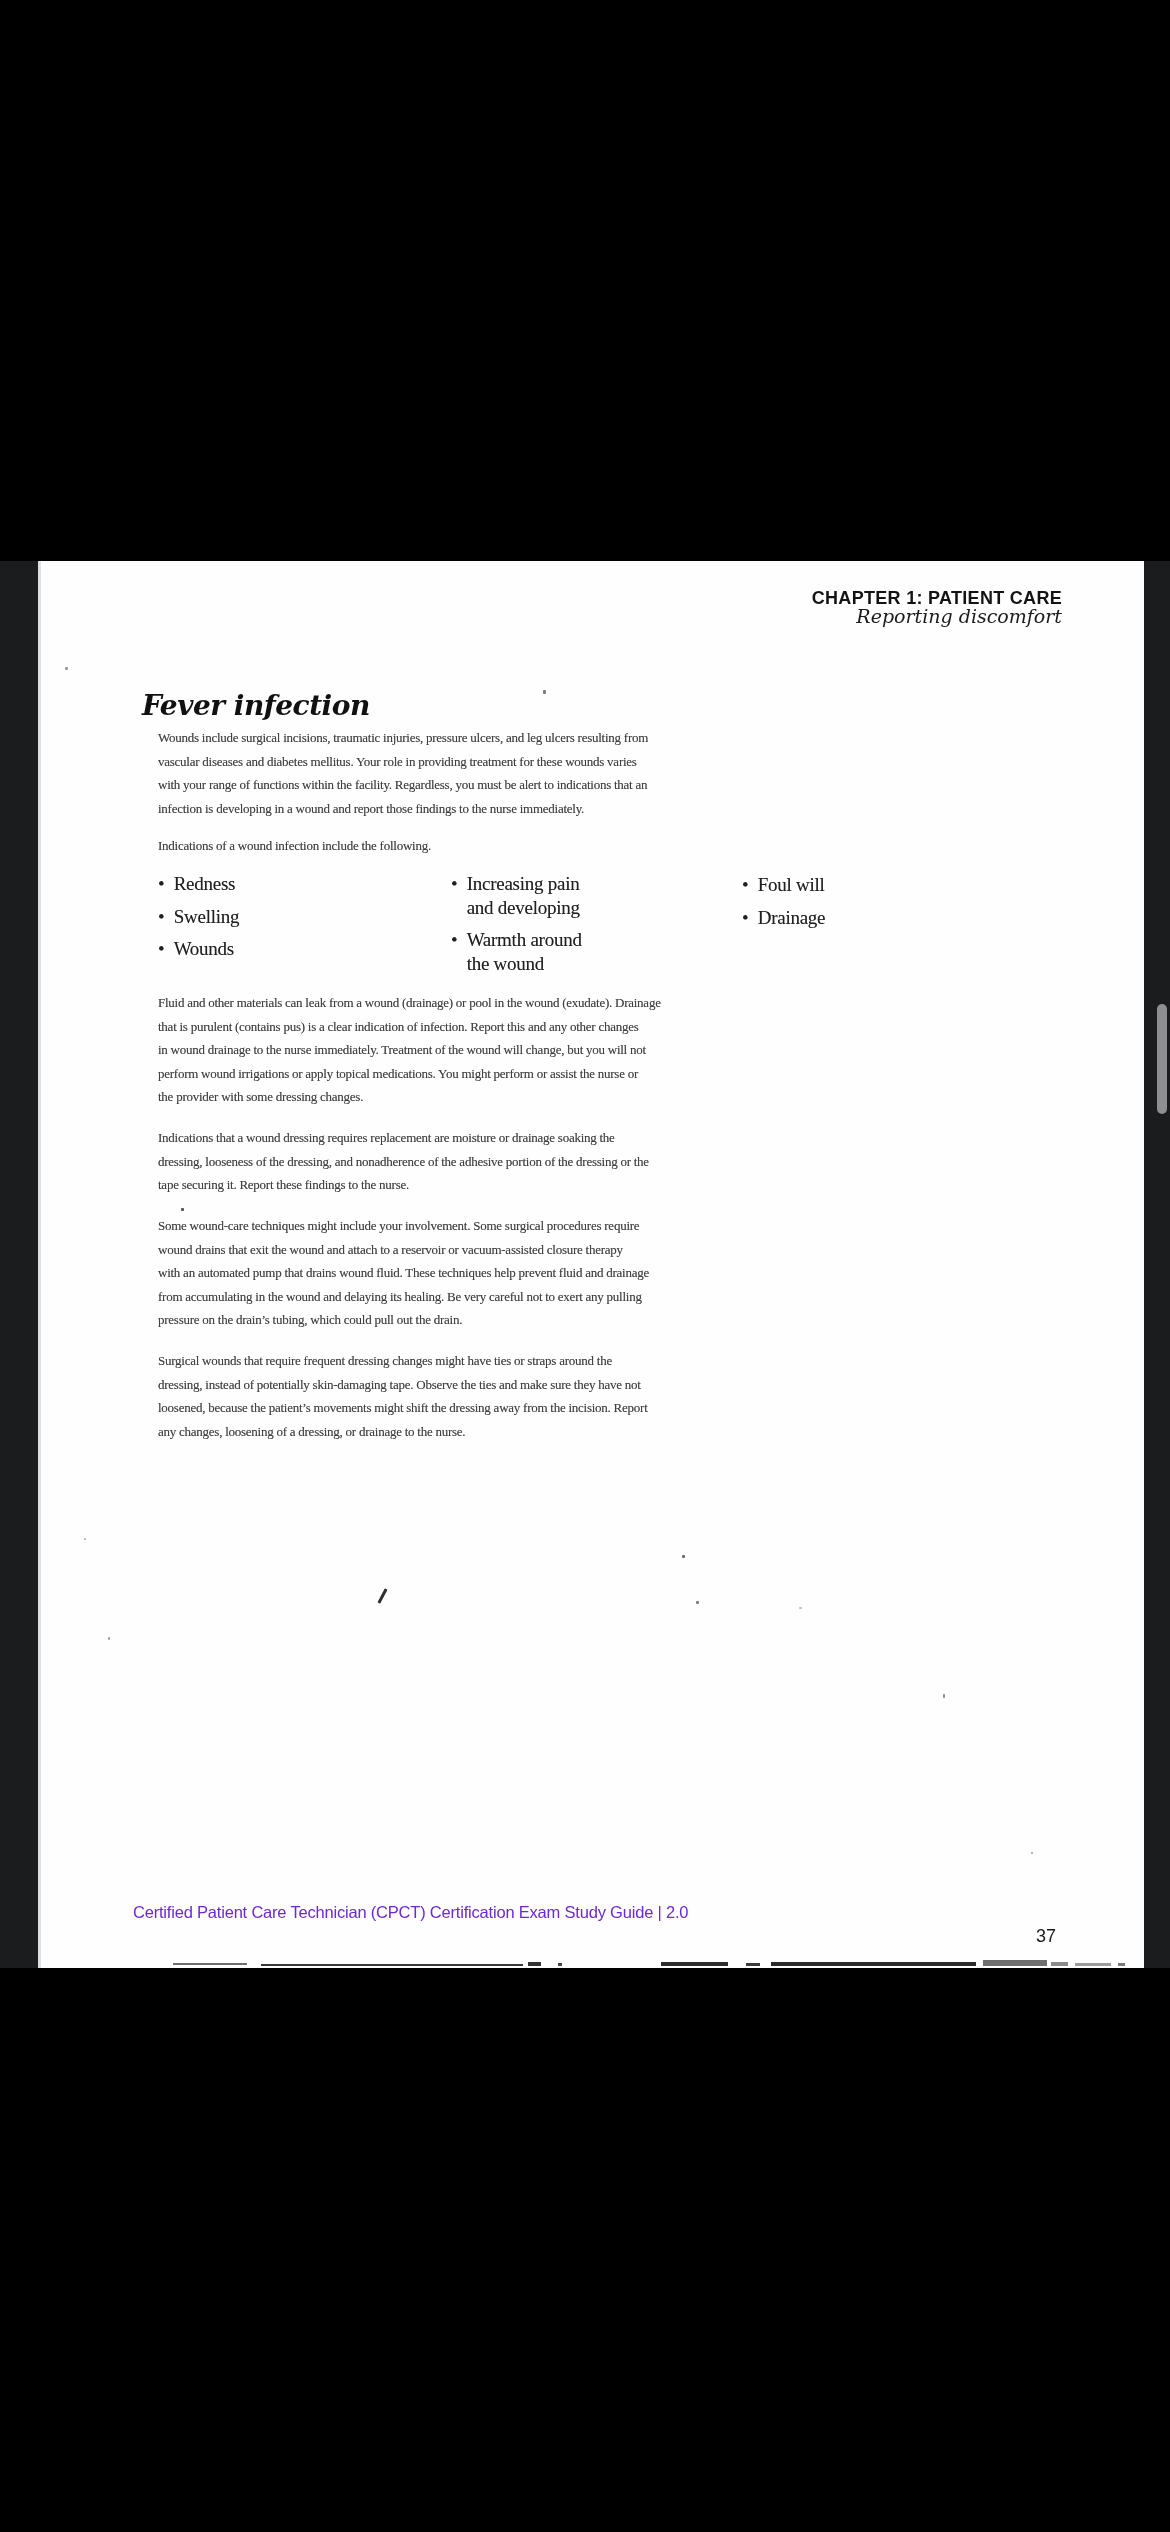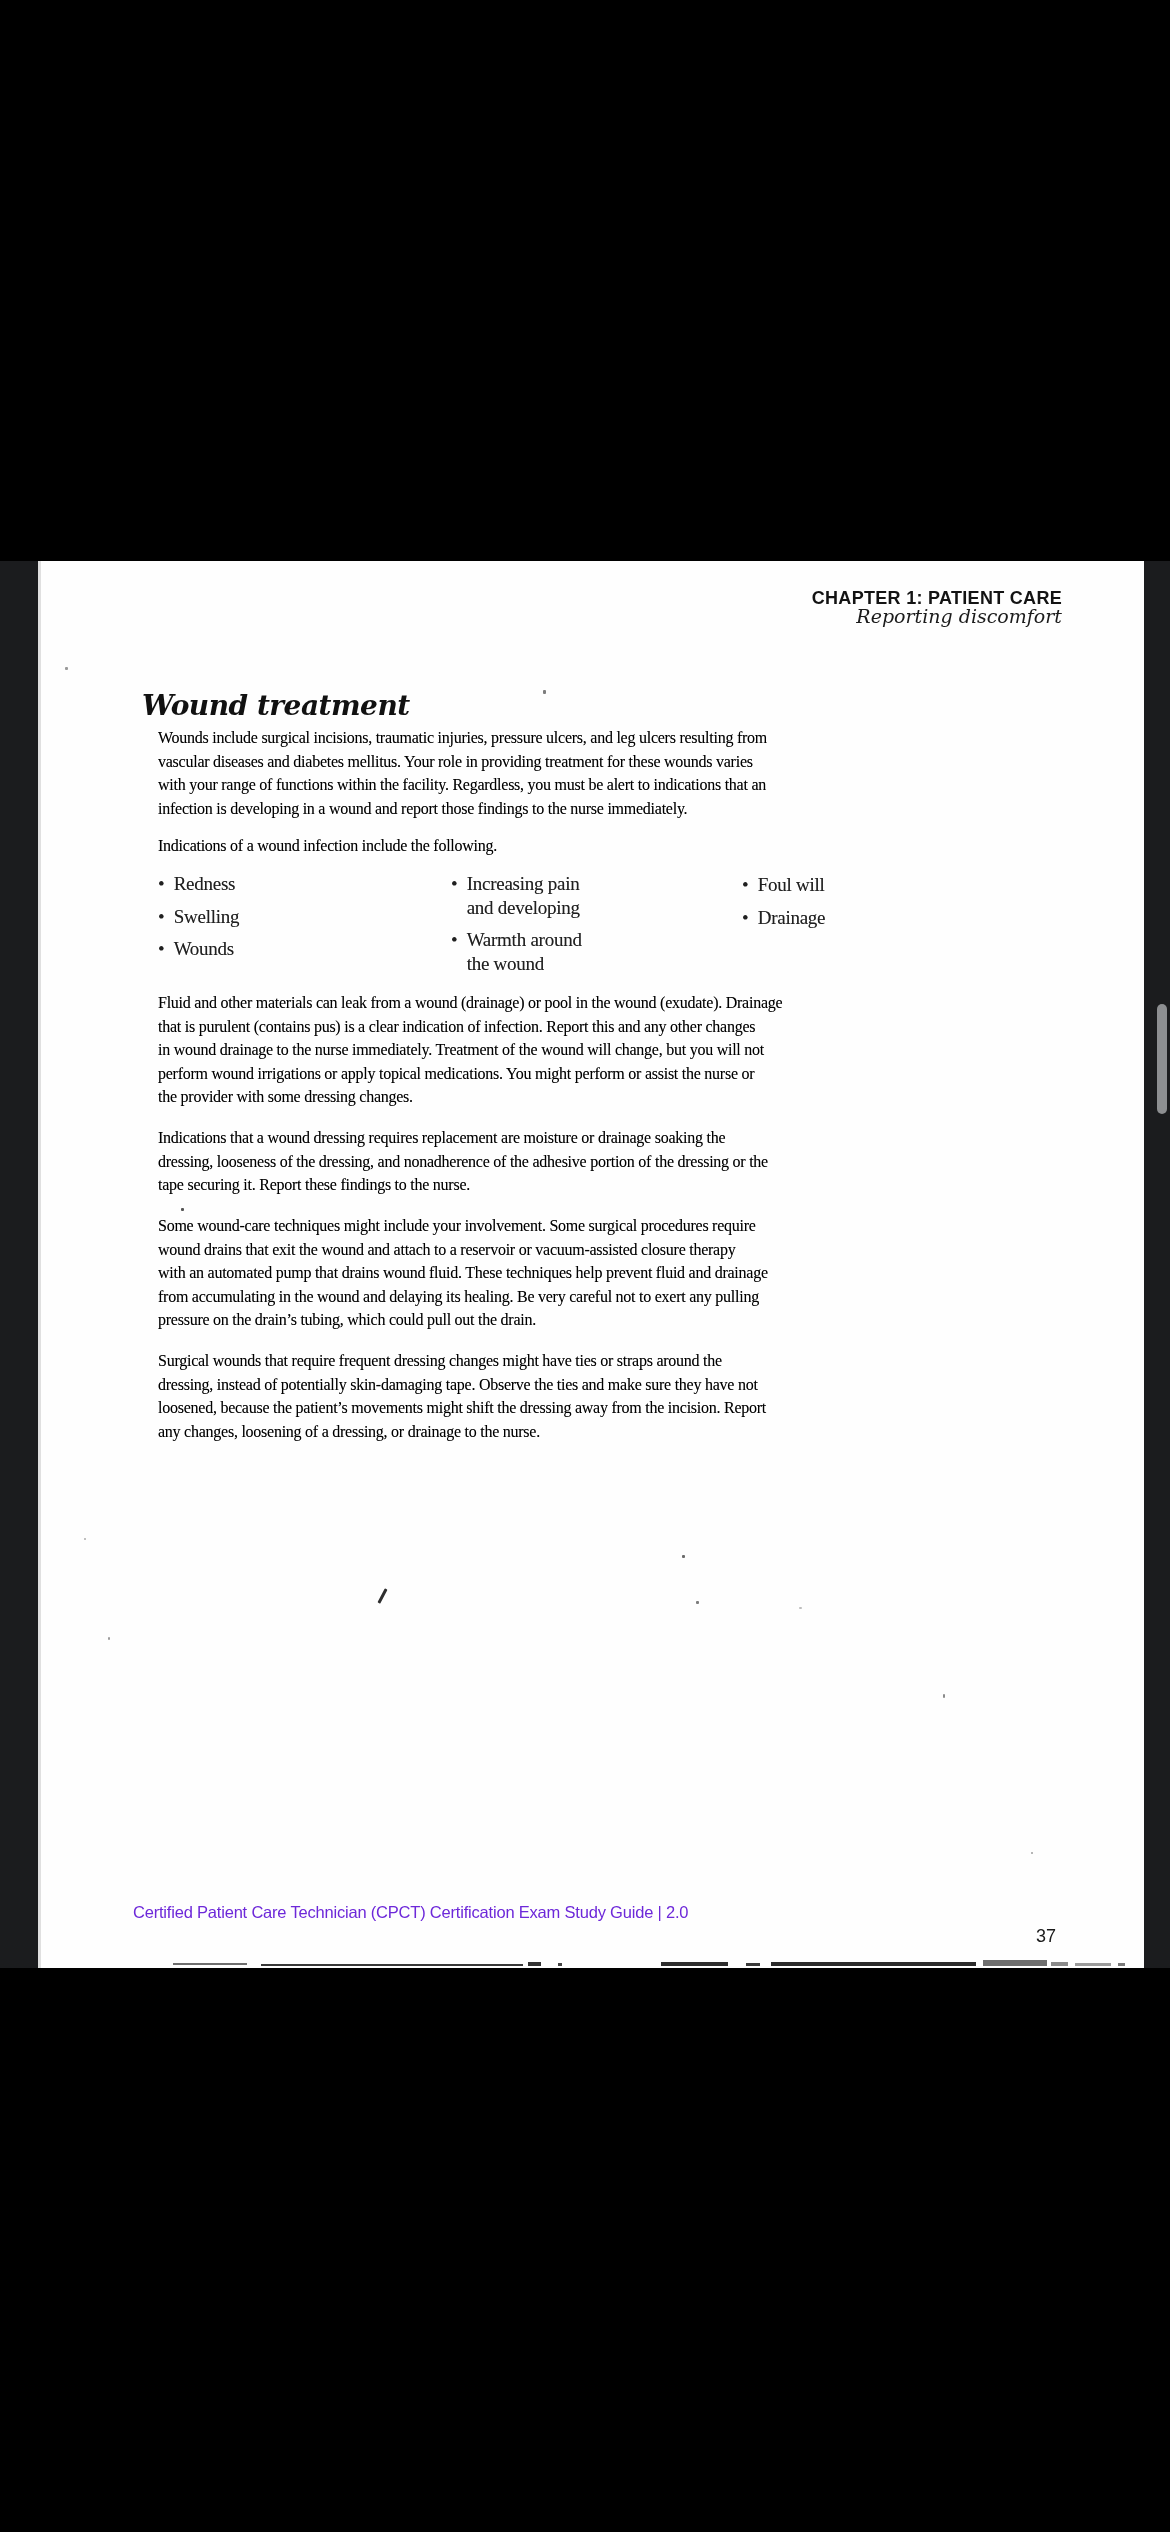--- a/index.html
+++ b/index.html
@@ -10,22 +10,22 @@
         border-left:3px solid #e0e0e0;box-sizing:border-box;}
   
   .hdr-chapter{position:absolute;top:27px;right:82px;font-family:"Liberation Sans",sans-serif;
                font-weight:bold;font-size:18px;letter-spacing:.3px;color:#131313;white-space:pre;}
   .hdr-section{position:absolute;top:44px;right:82px;font-family:"DejaVu Serif",serif;
                font-style:italic;font-size:19px;color:#1b1b1b;white-space:pre;}
   
   .title{position:absolute;top:128px;left:101px;margin:0;font-family:"DejaVu Serif",serif;
          font-style:italic;font-weight:bold;font-size:28px;letter-spacing:-.5px;color:#111;white-space:pre;}
   
-  .para{position:absolute;left:117px;font-size:16px;line-height:23.6px;letter-spacing:-.25px;
-        color:#000000;white-space:pre;text-shadow:0 0 .4px rgba(0,0,0,.35);}
+  .para{position:absolute;left:117px;font-size:13px;line-height:23.6px;letter-spacing:-.25px;
+        color:#404040;white-space:pre;text-shadow:0 0 .4px rgba(0,0,0,.35);}
   .p1{top:165px;} .intro{top:273px;} .p2{top:430px;} .p3{top:565px;} .p4{top:653px;} .p5{top:788px;}
   
   .bullet-col{position:absolute;top:311px;}
   .bullet-col.c1{left:117px;} .bullet-col.c2{left:410px;top:311px;} .bullet-col.c3{left:701px;top:312px;}
   .li{display:flex;margin:0 0 9px 0;}
   .dot{font-size:19px;line-height:23.6px;color:#202020;margin-right:9px;}
   .li-text{font-size:19px;line-height:23.6px;letter-spacing:-.25px;color:#202020;white-space:pre;
            text-shadow:0 0 .4px rgba(0,0,0,.35);}
   
   .footer-left{position:absolute;top:1342px;left:92px;font-family:"Liberation Sans",sans-serif;
@@ -65,21 +65,21 @@
 </head>
 <body>
 
 <div class="screen">
   <div class="viewer-band"></div>
 
   <div class="page">
     <div class="hdr-chapter">CHAPTER 1: PATIENT CARE</div>
     <div class="hdr-section">Reporting discomfort</div>
 
-    <h1 class="title">Wound treatment</h1>
+    <h1 class="title">Fever infection</h1>
 
     <div class="para p1">Wounds include surgical incisions, traumatic injuries, pressure ulcers, and leg ulcers resulting from
 vascular diseases and diabetes mellitus. Your role in providing treatment for these wounds varies
 with your range of functions within the facility. Regardless, you must be alert to indications that an
 infection is developing in a wound and report those findings to the nurse immediately.</div>
 
     <div class="para intro">Indications of a wound infection include the following.</div>
 
     <div class="bullet-col c1">
       <div class="li">

